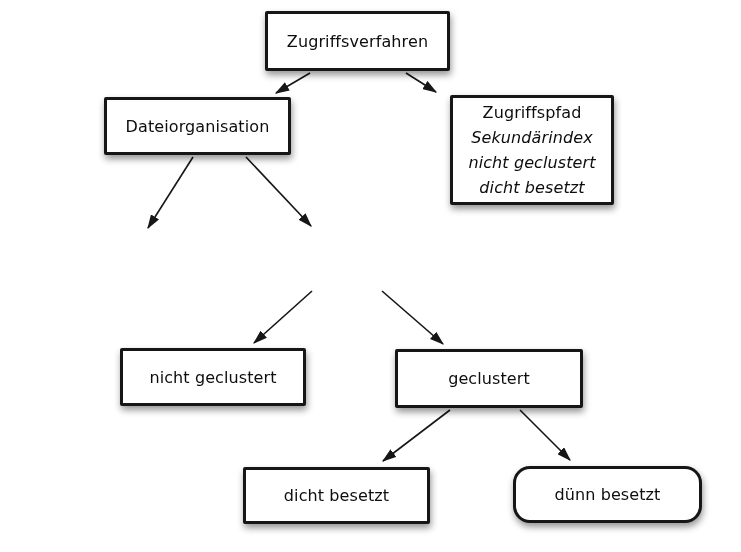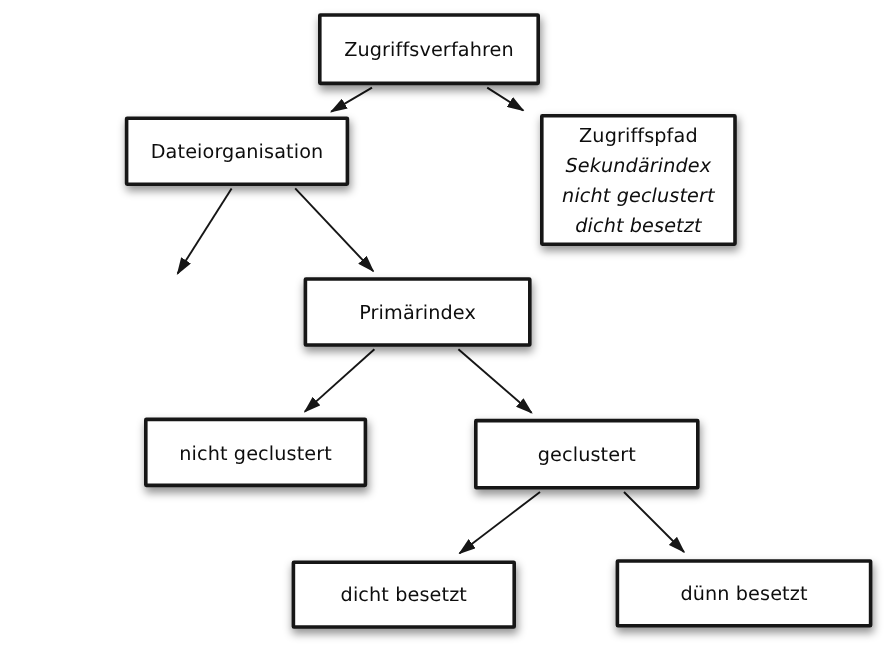--- a/index.html
+++ b/index.html
@@ -43,21 +43,21 @@
   .node .italic { font-style: italic; }
 
   #n-zugriffsverfahren { left: 265px; top: 11px;  width: 185px; height: 60px; }
   #n-dateiorganisation { left: 104px; top: 97px;  width: 187px; height: 58px; }
   #n-zugriffspfad      { left: 434px; top: 95px;  width: 164px; height: 110px; margin-left: 16px; }
   #n-ohne-index        { left: 30px;  top: 233px; width: 185px; height: 55px; }
   #n-primaerindex      { left: 253px; top: 231px; width: 190px; height: 58px; }
   #n-nicht-geclustert  { left: 120px; top: 348px; width: 186px; height: 58px; }
   #n-geclustert        { left: 395px; top: 349px; width: 188px; height: 59px; }
   #n-dicht-besetzt     { left: 243px; top: 467px; width: 187px; height: 57px; }
-  #n-duenn-besetzt     { left: 513px; top: 466px; width: 214px; height: 57px; }
+  #n-duenn-besetzt     { left: 513px; top: 466px; width: 189px; height: 57px; border-radius: 17px; }
 </style>
 </head>
 <body>
 
 <div class="canvas">
 
   <svg class="edges" viewBox="0 0 741 552" xmlns="http://www.w3.org/2000/svg">
     <defs>
       <marker id="arrowhead" markerWidth="9" markerHeight="6" refX="8.2" refY="3" orient="auto" markerUnits="strokeWidth">
         <path d="M0,0 L9,3 L0,6 Z" fill="#161616"></path>
@@ -82,23 +82,20 @@
   </div>
 
   <div class="node" id="n-zugriffspfad">
     <span class="line">Zugriffspfad</span>
     <span class="line italic">Sekundärindex</span>
     <span class="line italic">nicht geclustert</span>
     <span class="line italic">dicht besetzt</span>
   </div>
 
 
-  <div class="node" id="n-primaerindex">
-    <span class="line">Primärindex</span>
-  </div>
 
   <div class="node" id="n-nicht-geclustert">
     <span class="line">nicht geclustert</span>
   </div>
 
   <div class="node" id="n-geclustert">
     <span class="line">geclustert</span>
   </div>
 
   <div class="node" id="n-dicht-besetzt">

